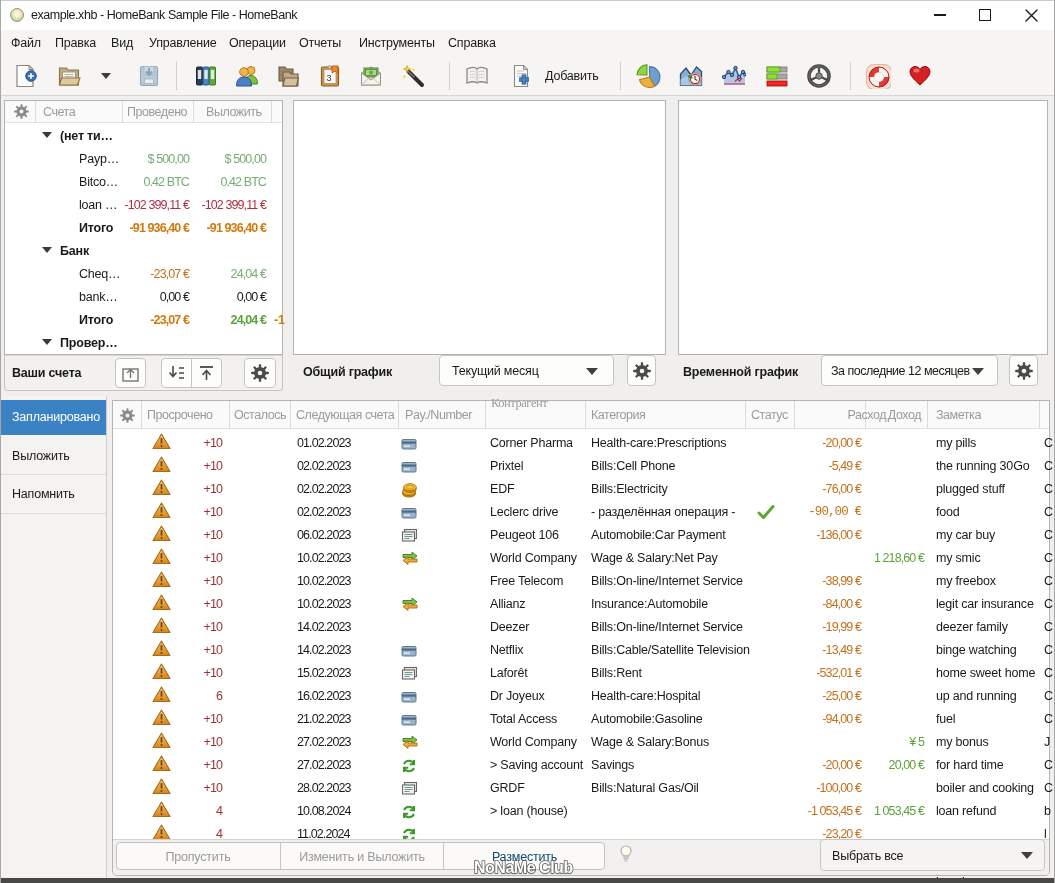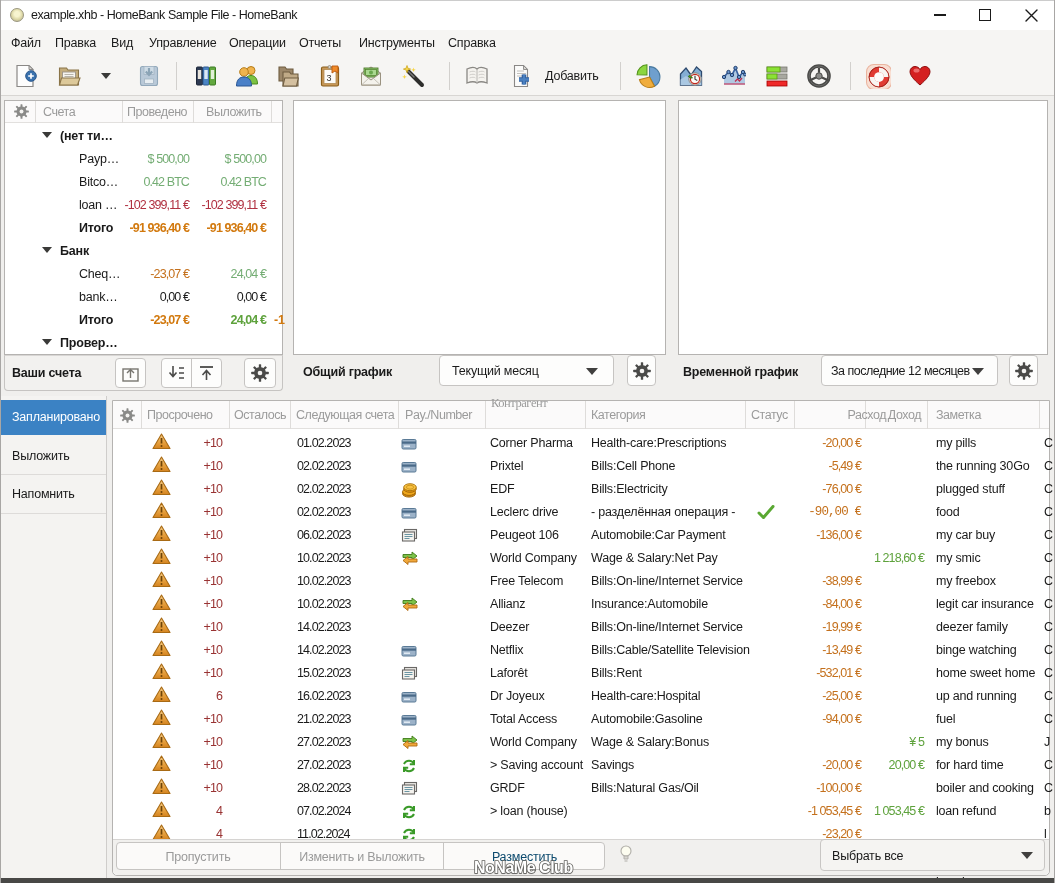--- a/index.html
+++ b/index.html
@@ -713,21 +713,21 @@
         <stop offset="0" stop-color="#f2cd8c"></stop>
         <stop offset="0.55" stop-color="#e8a341"></stop>
         <stop offset="1" stop-color="#d4831f"></stop>
       </linearGradient>
     </defs>
     <path d="M9.5 1 L18 15.5 H1 z" fill="url(#wg)" stroke="#a86a14" stroke-width="1.1" stroke-linejoin="round"></path>
     <path d="M9.5 5 v5.5" stroke="#6e4408" stroke-width="1.7"></path>
     <circle cx="9.5" cy="13" r="1" fill="#6e4408"></circle>
   </svg>
 <div class="abs r num" style="left:152px;top:804px;width:70px;color:#993333;">4</div>
-<div class="abs num" style="left:297px;top:804px;">07.02.2024</div>
+<div class="abs num" style="left:297px;top:804px;">10.08.2024</div>
 <svg class="abs" style="left:401px;top:804px;" width="16" height="16" viewBox="0 0 16 16">
     <path d="M3 6 A5.5 5.5 0 0 1 13 6" fill="none" stroke="#3a9a28" stroke-width="2"></path>
     <path d="M13 10 A5.5 5.5 0 0 1 3 10" fill="none" stroke="#3a9a28" stroke-width="2"></path>
     <path d="M13 2 v4.2 h-4.2" fill="none" stroke="#3a9a28" stroke-width="2"></path>
     <path d="M3 14 V9.8 h4.2" fill="none" stroke="#3a9a28" stroke-width="2"></path>
   </svg>
 <div class="abs" style="left:490px;top:804px;">&gt; loan (house)</div>
 <div class="abs r orange num" style="left:761px;top:804px;width:100px;">-1 053,45 €</div>
 <div class="abs r green num" style="left:824px;top:804px;width:100px;">1 053,45 €</div>
 <div class="abs" style="left:936px;top:804px;">loan refund</div>

